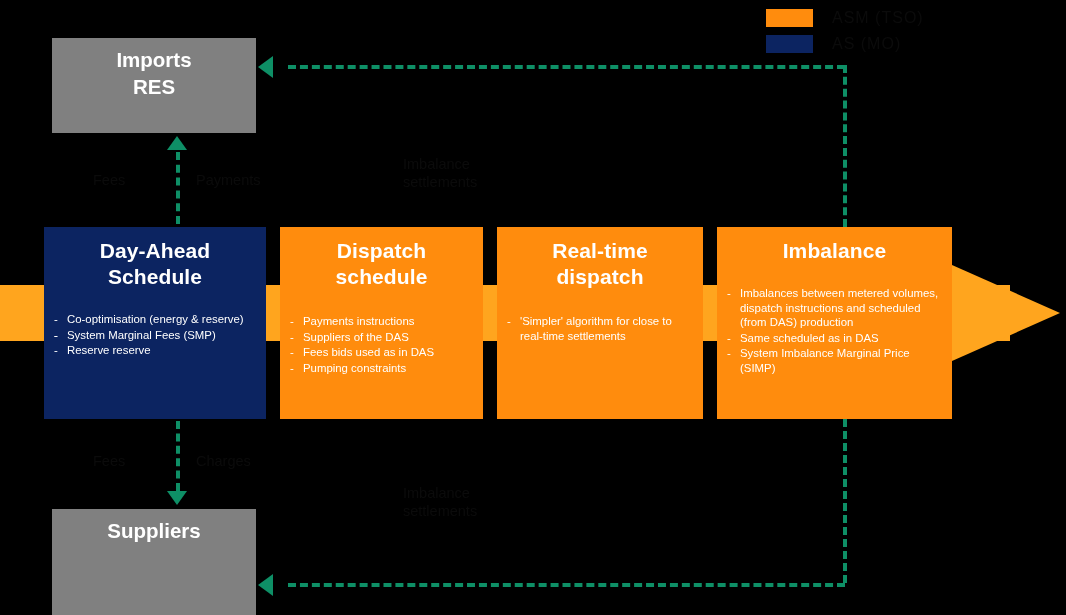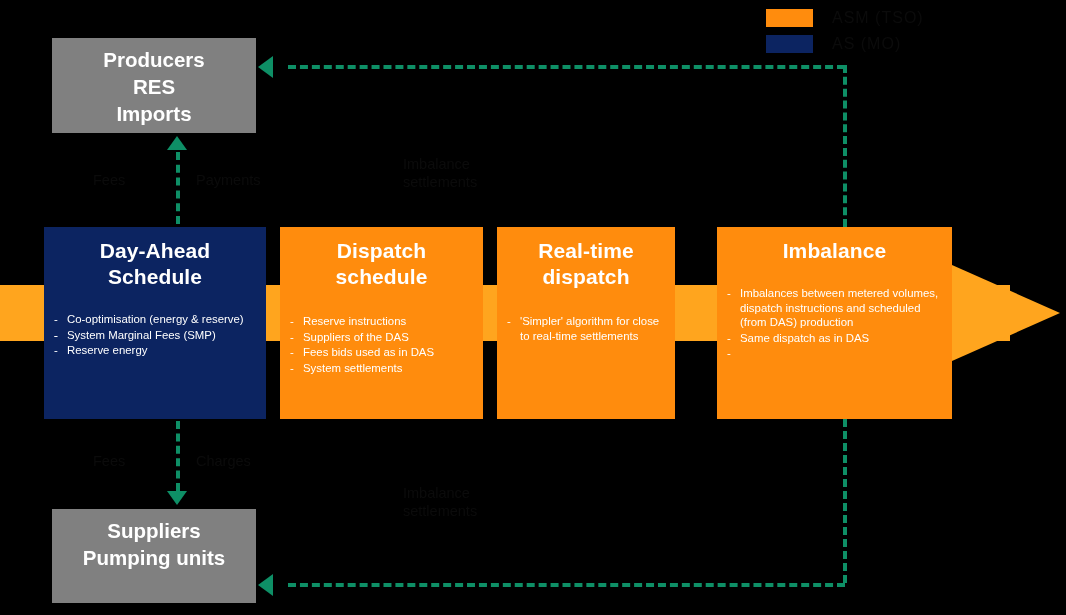--- a/index.html
+++ b/index.html
@@ -20,30 +20,30 @@
       padding-top:11px;letter-spacing:0.1px;}
   .stage-box ul{list-style:none;margin:0;padding:0;}
   .stage-box li{position:relative;font-size:11.4px;line-height:14.6px;
       padding-left:16px;margin:0 0 1px 0;}
   .stage-box li .dash{position:absolute;left:3px;top:0;}
 
   #box-das{left:44px;top:227px;width:222px;height:192px;background:#0C2461;}
   #box-das .bullets{padding:22px 8px 0 7px;}
   #box-dispatch{left:280px;top:227px;width:203px;height:192px;background:#FF8C0D;}
   #box-dispatch .bullets{padding:24px 8px 0 7px;}
-  #box-rt{left:497px;top:227px;width:178px;height:192px;background:#FF8C0D;}
+  #box-rt{left:497px;top:227px;width:206px;height:192px;background:#FF8C0D;}
   #box-rt .bullets{padding:24px 8px 0 7px;}
   #box-imb{left:717px;top:227px;width:235px;height:192px;background:#FF8C0D;}
   #box-imb .bullets{padding:22px 6px 0 7px;}
 
   
   .actor-box{position:absolute;background:#808080;color:#fff;font-weight:bold;
       font-size:20.5px;line-height:27px;text-align:center;box-sizing:border-box;}
   #actor-top{left:52px;top:38px;width:204px;height:95px;padding-top:8px;}
-  #actor-bottom{left:52px;top:509px;width:204px;height:94px;padding-top:8px;}
+  #actor-bottom{left:52px;top:509px;width:204px;height:106px;padding-top:8px;}
 
   
   .dash-h{position:absolute;height:0;border-top:4px dashed #0E8F66;}
   .dash-v{position:absolute;width:0;border-left:4px dashed #0E8F66;}
 
   .arrow-left{position:absolute;width:0;height:0;
       border-top:11px solid transparent;border-bottom:11px solid transparent;
       border-right:15px solid #0E8F66;}
   .arrow-up{position:absolute;width:0;height:0;
       border-left:10px solid transparent;border-right:10px solid transparent;
@@ -67,56 +67,54 @@
 <body>
 
 <div id="stage">
 
   <div class="flow-arrow">
     <div class="band"></div>
     <div class="head"></div>
   </div>
 
   <div class="actor-box" id="actor-top">
-    <div>Producers</div>
+    <div>Imports</div>
     <div>RES</div>
-    <div>Imports</div>
   </div>
 
   <div class="actor-box" id="actor-bottom">
     <div>Suppliers</div>
-    <div>Pumping units</div>
   </div>
 
   <div class="stage-box" id="box-das">
     <div class="bx-title">
       <div>Day-Ahead</div>
       <div>Schedule</div>
     </div>
     <div class="bullets">
       <ul>
         <li><span class="dash">-</span><span>Co-optimisation (energy &amp; reserve)</span></li>
         <li><span class="dash">-</span></li>
         <li><span class="dash">-</span><span>System Marginal Fees (SMP)</span></li>
-        <li><span class="dash">-</span><span>Reserve energy</span></li>
+        <li><span class="dash">-</span><span>Reserve reserve</span></li>
       </ul>
     </div>
   </div>
 
   <div class="stage-box" id="box-dispatch">
     <div class="bx-title">
       <div>Dispatch</div>
       <div>schedule</div>
     </div>
     <div class="bullets">
       <ul>
-        <li><span class="dash">-</span><span>Reserve instructions</span></li>
+        <li><span class="dash">-</span><span>Payments instructions</span></li>
         <li><span class="dash">-</span><span>Suppliers of the DAS</span></li>
         <li><span class="dash">-</span><span>Fees bids used as in DAS</span></li>
-        <li><span class="dash">-</span><span>System settlements</span></li>
+        <li><span class="dash">-</span><span>Pumping constraints</span></li>
       </ul>
     </div>
   </div>
 
   <div class="stage-box" id="box-rt">
     <div class="bx-title">
       <div>Real-time</div>
       <div>dispatch</div>
     </div>
     <div class="bullets">
@@ -126,22 +124,22 @@
     </div>
   </div>
 
   <div class="stage-box" id="box-imb">
     <div class="bx-title">
       <div>Imbalance</div>
     </div>
     <div class="bullets">
       <ul>
         <li><span class="dash">-</span><span>Imbalances between metered volumes, dispatch instructions and scheduled (from DAS) production</span></li>
-        <li><span class="dash">-</span><span>Same dispatch as in DAS</span></li>
-        <li><span class="dash">-</span></li>
+        <li><span class="dash">-</span><span>Same scheduled as in DAS</span></li>
+        <li><span class="dash">-</span><span>System Imbalance Marginal Price (SIMP)</span></li>
       </ul>
     </div>
   </div>
 
   <div class="dash-v" style="left:176px;top:152px;height:72px;"></div>
   <div class="arrow-up" style="left:167px;top:136px;"></div>
 
   <div class="dash-v" style="left:176px;top:421px;height:70px;"></div>
   <div class="arrow-down" style="left:167px;top:491px;"></div>
 

